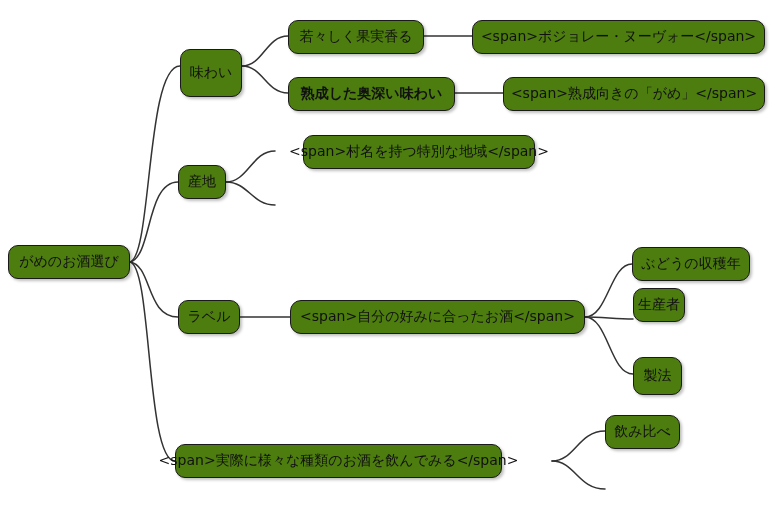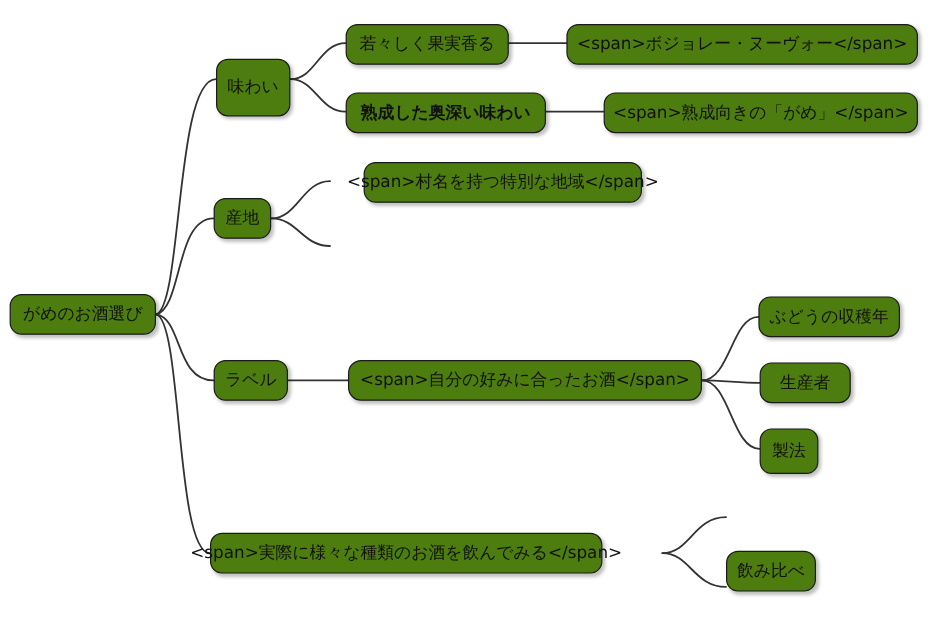--- a/index.html
+++ b/index.html
@@ -73,19 +73,19 @@
   <div class="node" style="left:472px; top:20px;  width:293px; height:33px;">&lt;span&gt;ボジョレー・ヌーヴォー&lt;/span&gt;</div>
   <div class="node" style="left:288px; top:77px;  width:167px; height:33px;font-weight:bold;">熟成した奥深い味わい</div>
   <div class="node" style="left:503px; top:77px;  width:262px; height:33px;">&lt;span&gt;熟成向きの「がめ」&lt;/span&gt;</div>
 
   <div class="node" style="left:178px; top:165px; width:48px;  height:34px;">産地</div>
   <div class="node" style="left:275px; top:135px; width:232px; height:33px;margin-left:28px;">&lt;span&gt;村名を持つ特別な地域&lt;/span&gt;</div>
 
   <div class="node" style="left:178px; top:300px; width:62px;  height:34px;">ラベル</div>
   <div class="node" style="left:290px; top:300px; width:295px; height:27px;border-radius:11px;">&lt;span&gt;自分の好みに合ったお酒&lt;/span&gt;</div>
   <div class="node" style="left:632px; top:247px; width:118px; height:34px;">ぶどうの収穫年</div>
-  <div class="node" style="left:633px; top:302px; width:76px;  height:34px;text-align:center;">生産者</div>
+  <div class="node" style="left:633px; top:288px; width:52px;  height:34px;text-align:center;">生産者</div>
   <div class="node" style="left:633px; top:357px; width:49px;  height:38px;">製法</div>
 
   <div class="node" style="left:175px; top:444px; width:327px; height:34px;">&lt;span&gt;実際に様々な種類のお酒を飲んでみる&lt;/span&gt;</div>
-  <div class="node" style="left:605px; top:415px; width:75px;  height:33px;margin-top:44px;">飲み比べ</div>
+  <div class="node" style="left:605px; top:415px; width:75px;  height:33px;">飲み比べ</div>
 
 </div>
 
 </body></html>

